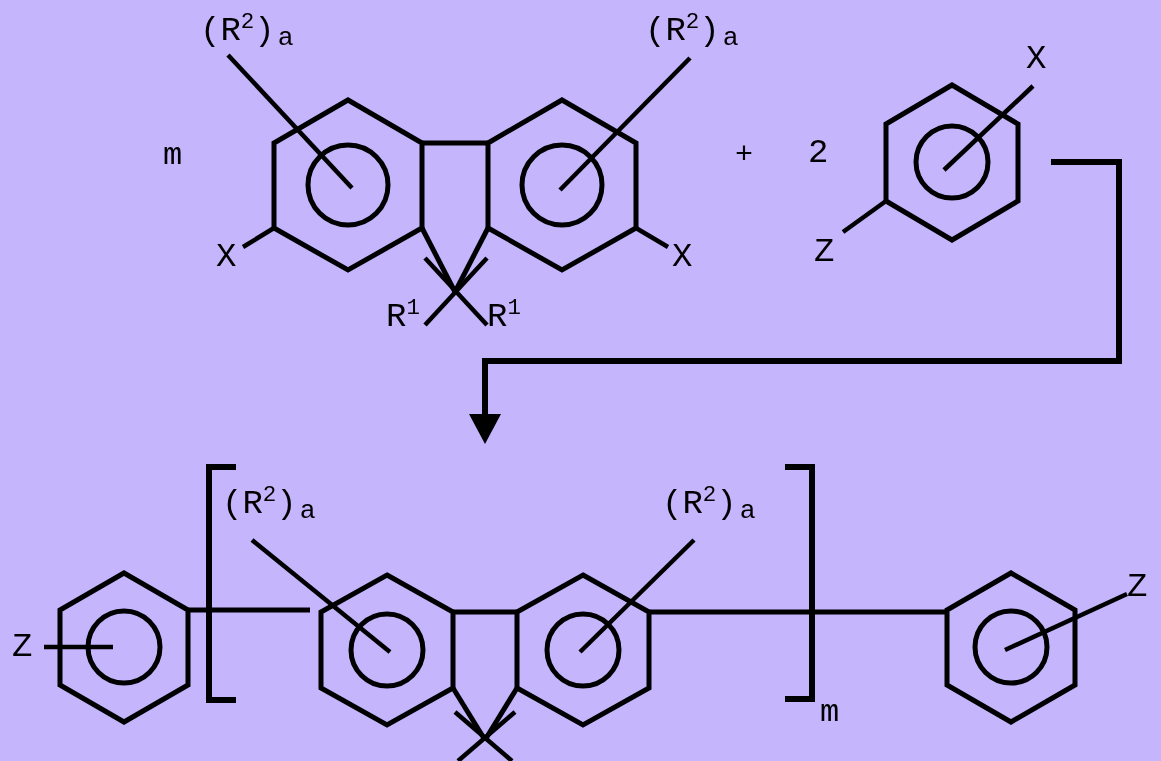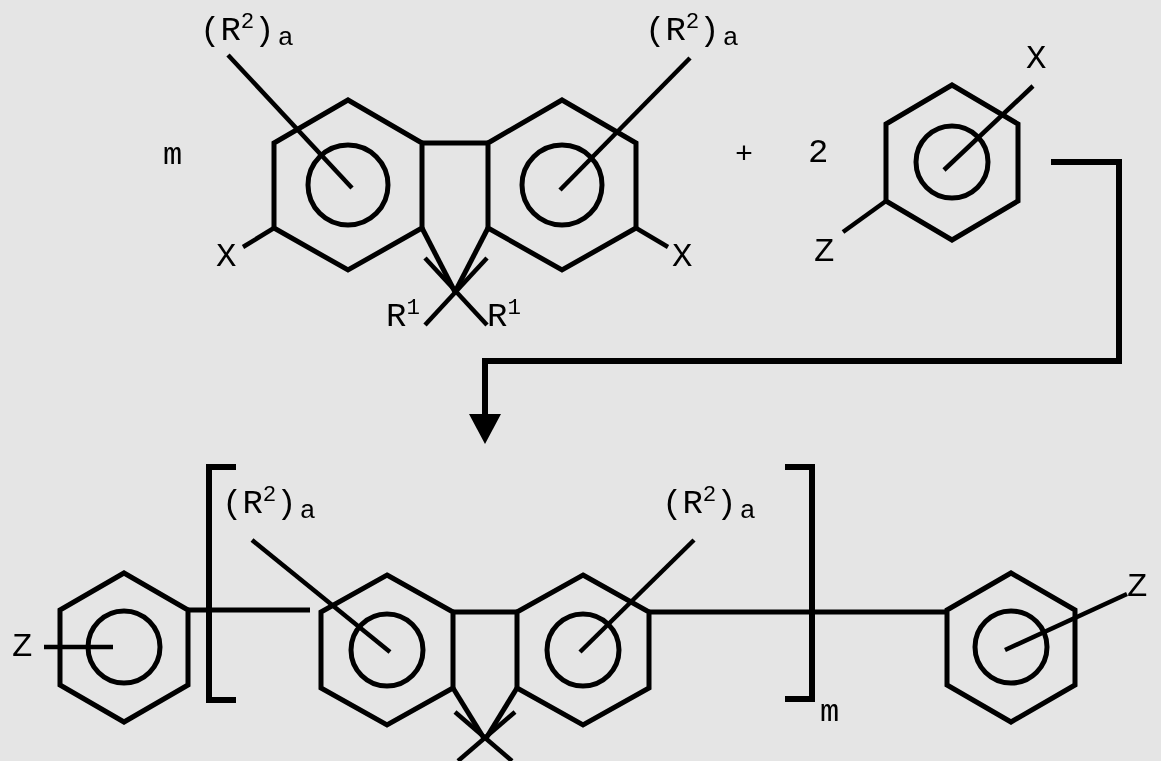--- a/index.html
+++ b/index.html
@@ -4,21 +4,21 @@
 <style>
   html, body {
     margin: 0;
     padding: 0;
     background: #ffffff;
   }
   #canvas {
     position: relative;
     width: 1161px;
     height: 761px;
-    background: #e5e5e5;
+    background: #c4b5fd;
     overflow: hidden;
     font-family: "Liberation Mono", "DejaVu Sans Mono", monospace;
   }
   svg.scheme {
     position: absolute;
     left: 0;
     top: 0;
     width: 1161px;
     height: 761px;
   }

